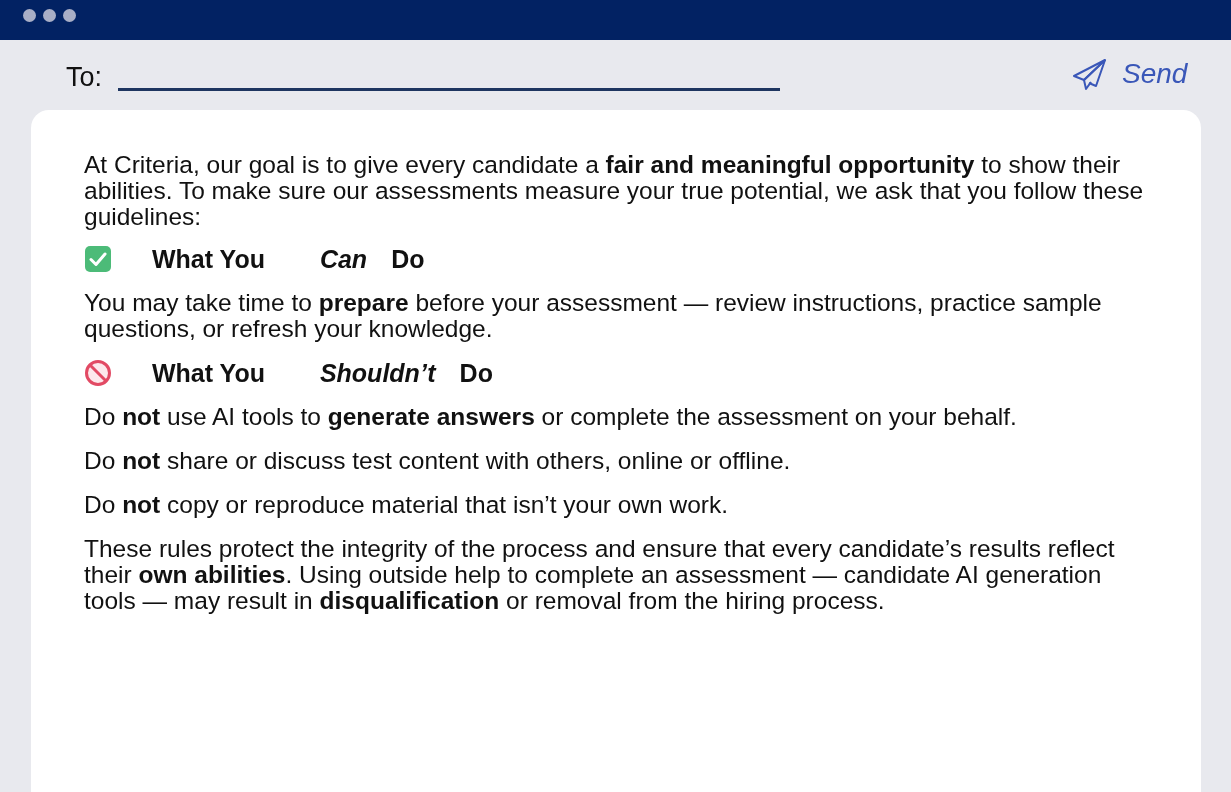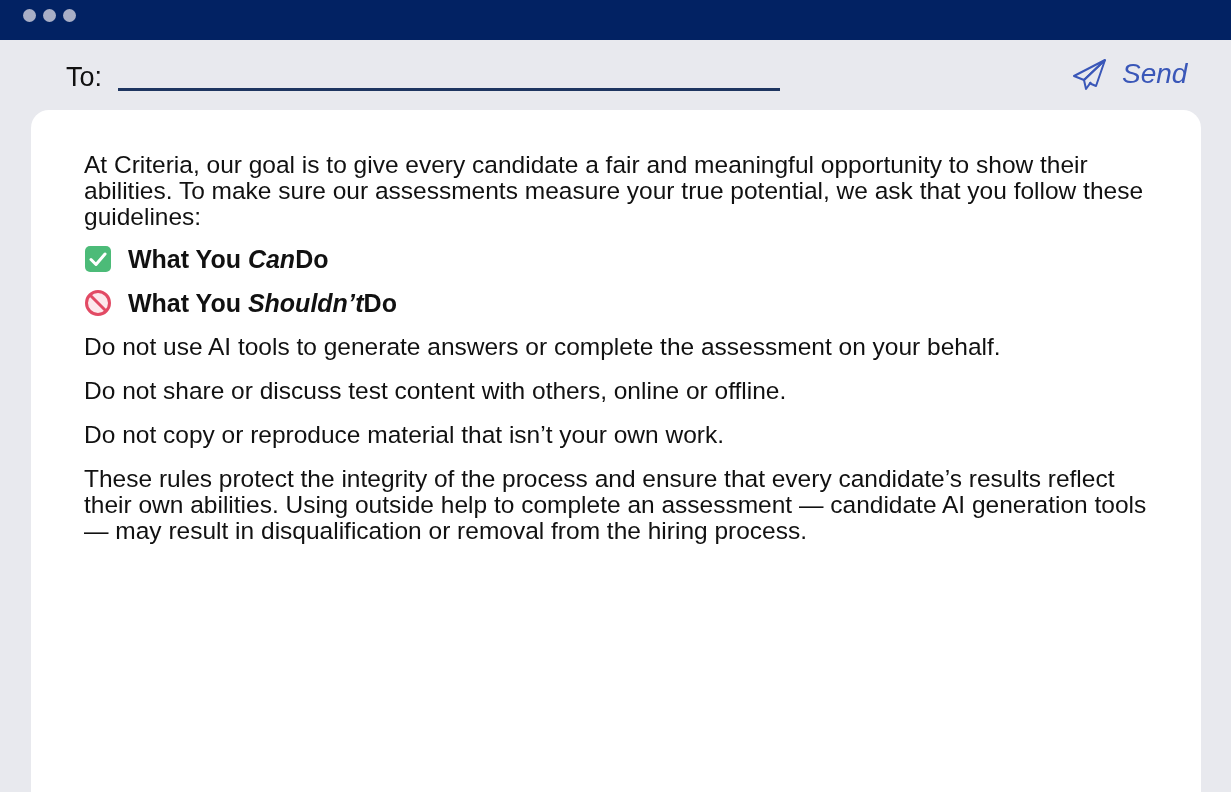--- a/index.html
+++ b/index.html
@@ -36,24 +36,24 @@
     .send-btn svg { width: 36px; height: 34px; }
     .card {
       position: absolute; left: 31px; top: 110px; width: 1170px; height: 720px;
       background: #ffffff; border-radius: 18px;
     }
     .content {
       position: absolute; left: 53px; top: 42px; width: 1070px;
       font-size: 24.5px; line-height: 26px; color: #111;
     }
     .content p { margin: 0 0 18px 0; }
-    .content b { font-weight: normal; }
+    .content b { font-weight: bold; }
     .heading {
       display: flex; align-items: center; font-weight: bold; font-size: 25px;
-      margin: 0 0 18px 0; height: 26px;
+      margin: 0 0 18px 0; height: 26px; gap: 24px;
     }
     .heading .ico { width: 28px; height: 28px; margin-right: 16px; display: inline-block; }
     .p0 { margin-bottom: 16px !important; }
   </style>
 </head>
 <body>
 
 <div class="titlebar">
   <span class="dot" style="left:23px"></span>
   <span class="dot" style="left:43px"></span>
@@ -78,20 +78,21 @@
     <p class="p0"><span>At Criteria, our goal is to give every candidate a </span><b>fair and meaningful opportunity</b><span> to show their abilities. To make sure our assessments measure your true potential, we ask that you follow these guidelines:</span></p>
 
     <div class="heading">
       <svg class="ico" viewBox="0 0 28 28">
         <rect x="1" y="1" width="26" height="26" rx="5" fill="#4cbb78"></rect>
         <path d="M7 14.5 L12 19.5 L21 9" stroke="#ffffff" stroke-width="3" fill="none" stroke-linecap="round" stroke-linejoin="round"></path>
       </svg>
       <span>What You </span>&nbsp;<i>Can</i><span> Do</span>
     </div>
 
+    <p><span>You may take time to </span><b>prepare</b><span> before your assessment — review instructions, practice sample questions, or refresh your knowledge.</span></p>
 
     <div class="heading">
       <svg class="ico" viewBox="0 0 28 28">
         <circle cx="14" cy="14" r="11.5" fill="#fde8ec" stroke="#e24a64" stroke-width="3"></circle>
         <line x1="6" y1="6" x2="22" y2="22" stroke="#e24a64" stroke-width="3"></line>
       </svg>
       <span>What You </span>&nbsp;<i>Shouldn’t</i><span> Do</span>
     </div>
 
     <p><span>Do </span><b>not</b><span> use AI tools to </span><b>generate answers</b><span> or complete the assessment on your behalf.</span></p>

